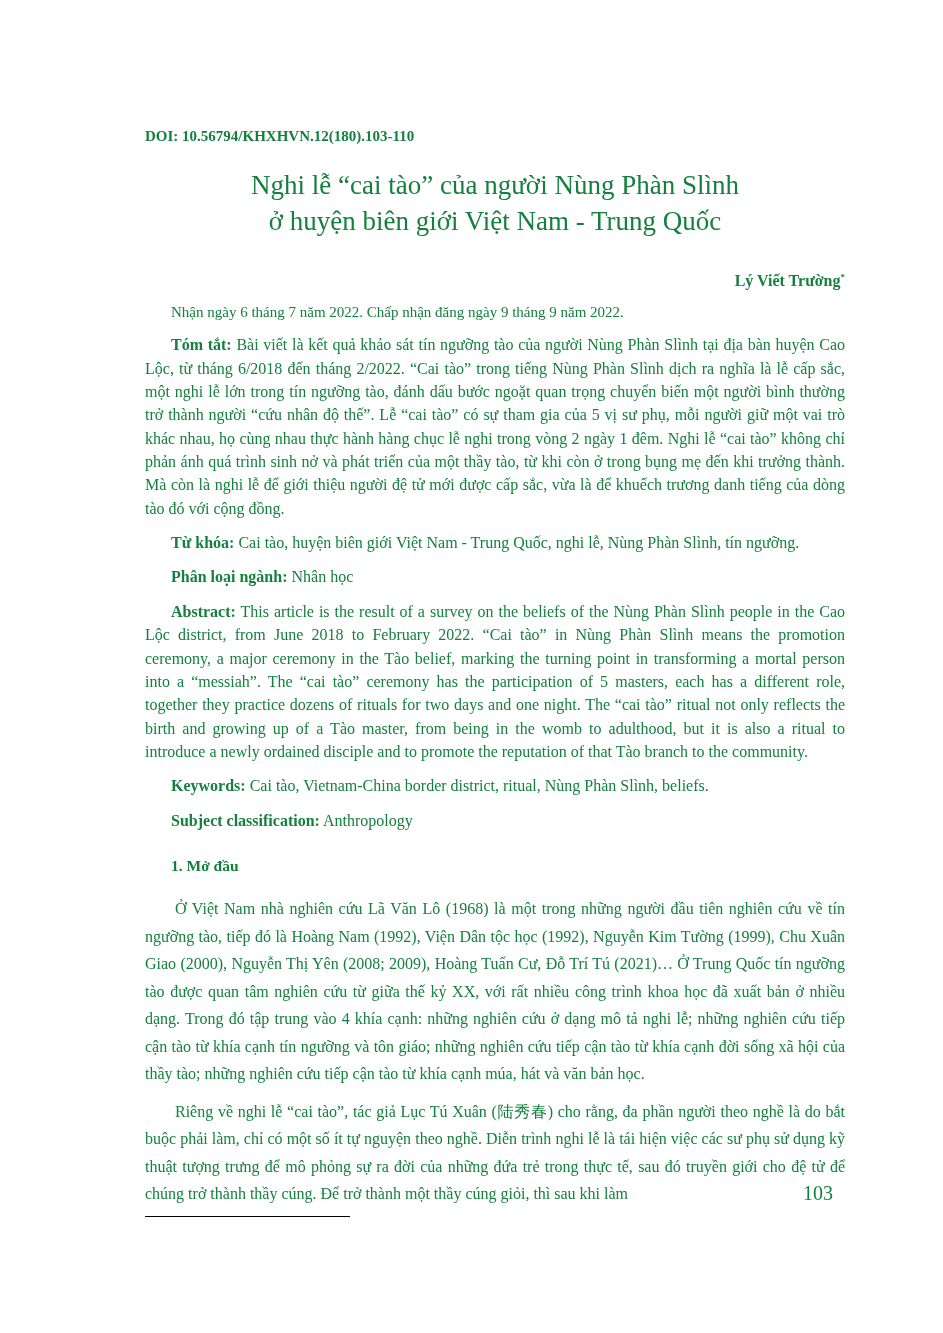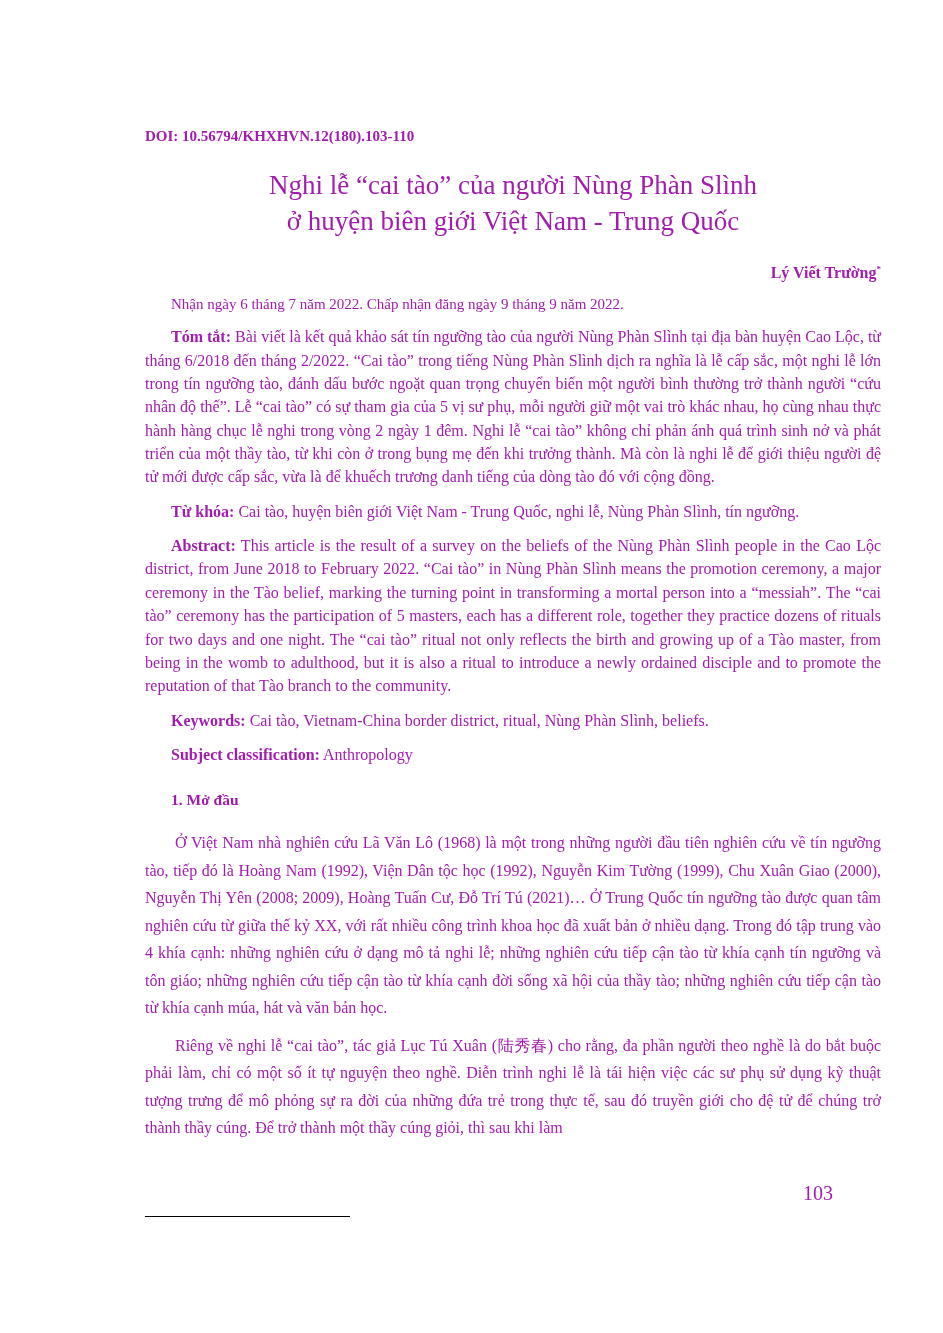--- a/index.html
+++ b/index.html
@@ -6,43 +6,43 @@
     margin: 0;
     padding: 0;
     background: #ffffff;
   }
   .page {
     position: relative;
     width: 943px;
     height: 1333px;
     box-sizing: border-box;
     background: #ffffff;
-    color: #a21caf;
+    color: #15803d;
     font-family: "Liberation Serif", "DejaVu Serif", serif;
-    padding: 128px 62px 110px 145px;
+    padding: 128px 98px 110px 145px;
     display: flex;
     flex-direction: column;
   }
   .doi {
     font-weight: bold;
     font-size: 15px;
     margin: 0 0 16px 0;
   }
   .title {
     font-size: 27px;
     font-weight: normal;
     text-align: center;
     line-height: 1.35;
     margin: 6px 0 16px 0;
   }
   .author-line {
     text-align: right;
     font-weight: bold;
     font-size: 16px;
-    margin: 8px 0 14px 0;
+    margin: 16px 0 14px 0;
   }
   .author-line sup {
     font-size: 9px;
   }
   .dates {
     font-size: 15px;
     text-indent: 26px;
     margin: 0 0 12px 0;
   }
   p.para {
@@ -110,20 +110,24 @@
   <p class="para">
     <b>Tóm tắt:</b>
     <span>Bài viết là kết quả khảo sát tín ngưỡng tào của người Nùng Phàn Slình tại địa bàn huyện Cao Lộc, từ tháng 6/2018 đến tháng 2/2022. “Cai tào” trong tiếng Nùng Phàn Slình dịch ra nghĩa là lễ cấp sắc, một nghi lễ lớn trong tín ngưỡng tào, đánh dấu bước ngoặt quan trọng chuyển biến một người bình thường trở thành người “cứu nhân độ thế”. Lễ “cai tào” có sự tham gia của 5 vị sư phụ, mỗi người giữ một vai trò khác nhau, họ cùng nhau thực hành hàng chục lễ nghi trong vòng 2 ngày 1 đêm. Nghi lễ “cai tào” không chỉ phản ánh quá trình sinh nở và phát triển của một thầy tào, từ khi còn ở trong bụng mẹ đến khi trưởng thành. Mà còn là nghi lễ để giới thiệu người đệ tử mới được cấp sắc, vừa là để khuếch trương danh tiếng của dòng tào đó với cộng đồng.</span>
   </p>
 
   <p class="para">
     <b>Từ khóa:</b>
     <span>Cai tào, huyện biên giới Việt Nam - Trung Quốc, nghi lễ, Nùng Phàn Slình, tín ngưỡng.</span>
   </p>
 
+  <p class="para">
+    <b>Phân loại ngành:</b>
+    <span>Nhân học</span>
+  </p>
 
   <p class="para">
     <b>Abstract:</b>
     <span>This article is the result of a survey on the beliefs of the Nùng Phàn Slình people in the Cao Lộc district, from June 2018 to February 2022. “Cai tào” in Nùng Phàn Slình means the promotion ceremony, a major ceremony in the Tào belief, marking the turning point in transforming a mortal person into a “messiah”. The “cai tào” ceremony has the participation of 5 masters, each has a different role, together they practice dozens of rituals for two days and one night. The “cai tào” ritual not only reflects the birth and growing up of a Tào master, from being in the womb to adulthood, but it is also a ritual to introduce a newly ordained disciple and to promote the reputation of that Tào branch to the community.</span>
   </p>
 
   <p class="para">
     <b>Keywords:</b>
     <span>Cai tào, Vietnam-China border district, ritual, Nùng Phàn Slình, beliefs.</span>
   </p>

